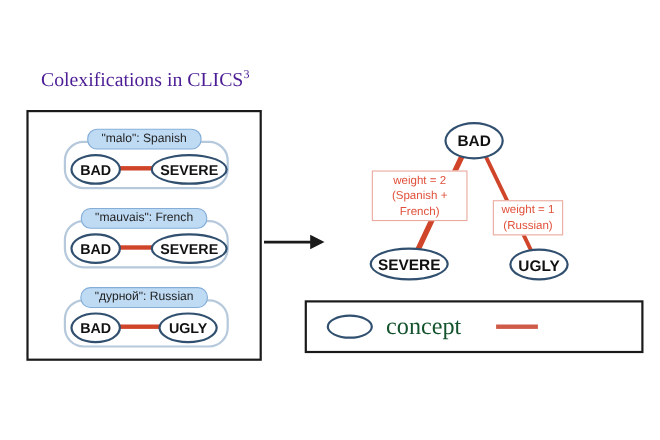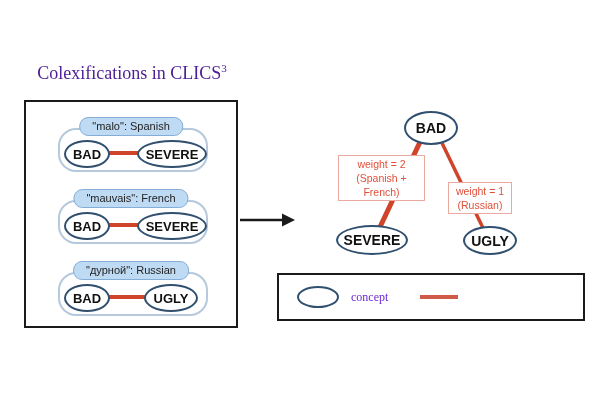--- a/index.html
+++ b/index.html
@@ -56,21 +56,21 @@
   .wbox{position:absolute;background:#fff;border:1px solid var(--wt-border);
     color:var(--wt-red);font-size:10.5px;line-height:14px;text-align:center;z-index:3;}
   .w1{left:338px;top:155px;width:87px;padding:1px 0;}
   .w2{left:448px;top:162px;width:64px;padding:1px 0;margin-top:20px;}
   .wline{display:block;}
 
   
   .legend{position:absolute;left:277px;top:273px;width:308px;height:48px;
     border:2px solid var(--ink);background:#fff;display:flex;align-items:center;padding-left:18px;}
   .legend .oval{width:42px;height:22px;border:2px solid var(--navy);border-radius:50%;background:#fff;flex:0 0 auto;}
-  .legend .ltext{font-family:"Liberation Serif",serif;font-size:12px;color:#6d28d9;}
+  .legend .ltext{font-family:"Liberation Serif",serif;font-size:22px;color:#14532d;}
   .legend .concept{margin-left:12px;}
   .legend .redline{width:38px;height:3.5px;background:#cf5a48;margin-left:32px;flex:0 0 auto;}
   .legend .colex{margin-left:10px;}
 
   .edges{position:absolute;left:0;top:0;width:600px;height:400px;z-index:1;}
 </style>
 </head>
 <body>
 
 <div class="stage">

